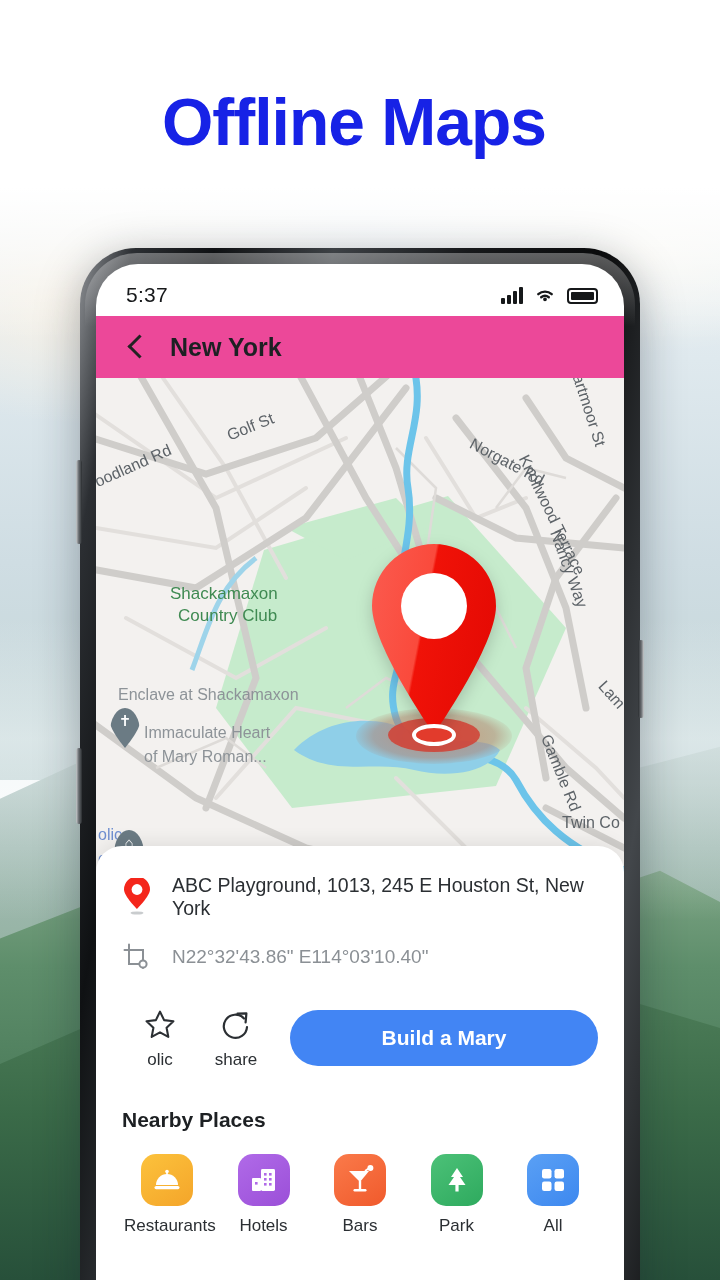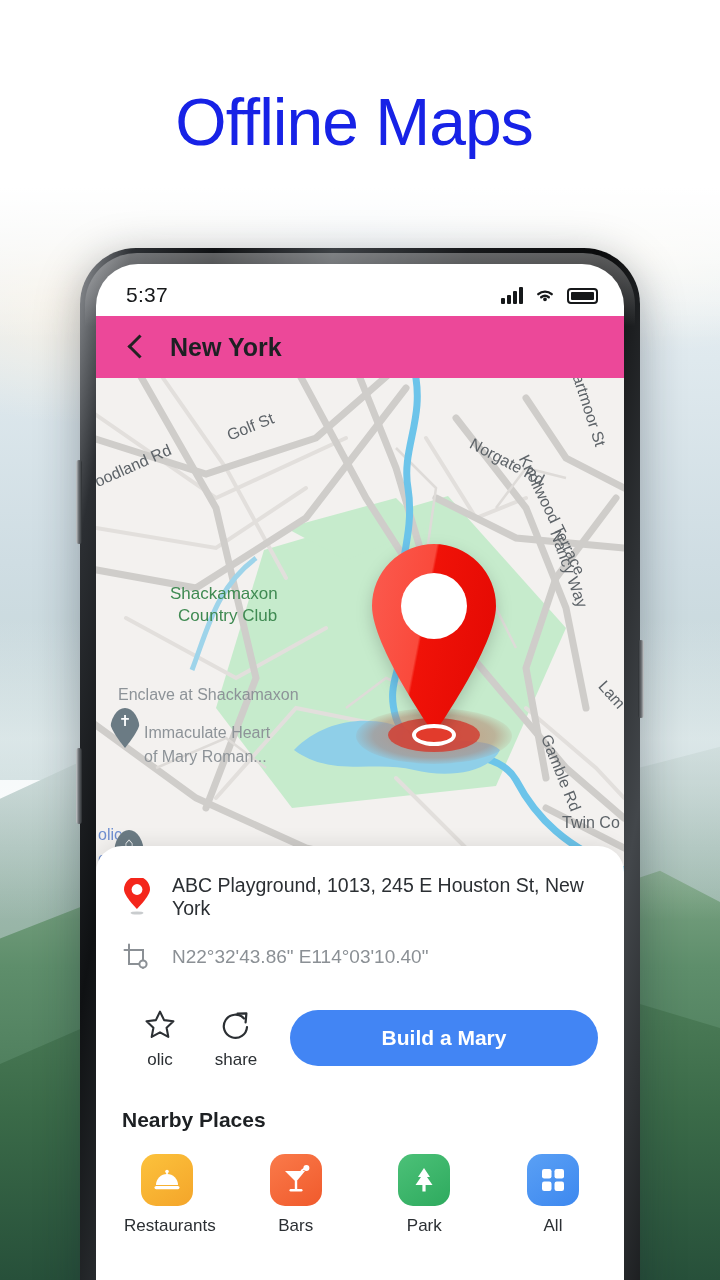--- a/index.html
+++ b/index.html
@@ -52,21 +52,21 @@
   }
   .bg-top-fade {
     position:absolute; left:0; top:0; width:720px; height:340px;
     background:linear-gradient(#ffffff 0%, #ffffff 55%, rgba(255,255,255,0) 100%);
   }
 
   
   .headline {
     position:absolute; left:0; top:84px; width:708px;
     text-align:center; z-index:5;
-    font-size:66px; font-weight:normal; letter-spacing:-1px;
+    font-size:66px; font-weight:bold; letter-spacing:-1px;
     color:#1722e6;
   }
 
   
   #phone {
     position:absolute; left:80px; top:248px; width:560px; height:1060px;
     z-index:6;
   }
   .phone-frame {
     position:absolute; inset:0;
@@ -382,20 +382,38 @@
               <svg width="30" height="30" viewBox="0 0 30 30">
                 <path d="M4 20h22a11 11 0 00-22 0z" fill="#fff"></path>
                 <rect x="2.5" y="21" width="25" height="3.2" rx="1.6" fill="#fff"></rect>
                 <circle cx="15" cy="6.6" r="1.8" fill="#fff"></circle>
                 <rect x="14.2" y="7.4" width="1.6" height="3" fill="#fff"></rect>
               </svg>
             </div>
             <div class="clbl">Restaurants</div>
           </div>
           <div class="cat">
+            <div class="tile" style="background: linear-gradient(145deg, rgb(176, 106, 232), rgb(155, 79, 216));">
+              <svg width="30" height="30" viewBox="0 0 30 30">
+                <rect x="3" y="13" width="9" height="13" rx="1" fill="#fff"></rect>
+                <rect x="12" y="4" width="14" height="22" rx="1.4" fill="#fff"></rect>
+                <g fill="#b06ae8">
+                  <rect x="15" y="8" width="2.6" height="2.6"></rect>
+                  <rect x="20" y="8" width="2.6" height="2.6"></rect>
+                  <rect x="15" y="13" width="2.6" height="2.6"></rect>
+                  <rect x="20" y="13" width="2.6" height="2.6"></rect>
+                  <rect x="15" y="18" width="2.6" height="2.6"></rect>
+                  <rect x="20" y="18" width="2.6" height="2.6"></rect>
+                  <rect x="6" y="17" width="2.6" height="2.6"></rect>
+                </g>
+              </svg>
+            </div>
+            <div class="clbl">Hotels</div>
+          </div>
+          <div class="cat">
             <div class="tile" style="background: linear-gradient(145deg, rgb(250, 122, 74), rgb(240, 90, 44));">
               <svg width="30" height="30" viewBox="0 0 30 30">
                 <path d="M4 6h20L15 17z" fill="#fff"></path>
                 <rect x="13.8" y="16" width="2.4" height="8.5" fill="#fff"></rect>
                 <rect x="8.5" y="24" width="13" height="2.4" rx="1.2" fill="#fff"></rect>
                 <path d="M20 6 L25 2.5" stroke="#fff" stroke-width="1.8"></path>
                 <circle cx="25.4" cy="3" r="3" fill="#fff"></circle>
               </svg>
             </div>
             <div class="clbl">Bars</div>

